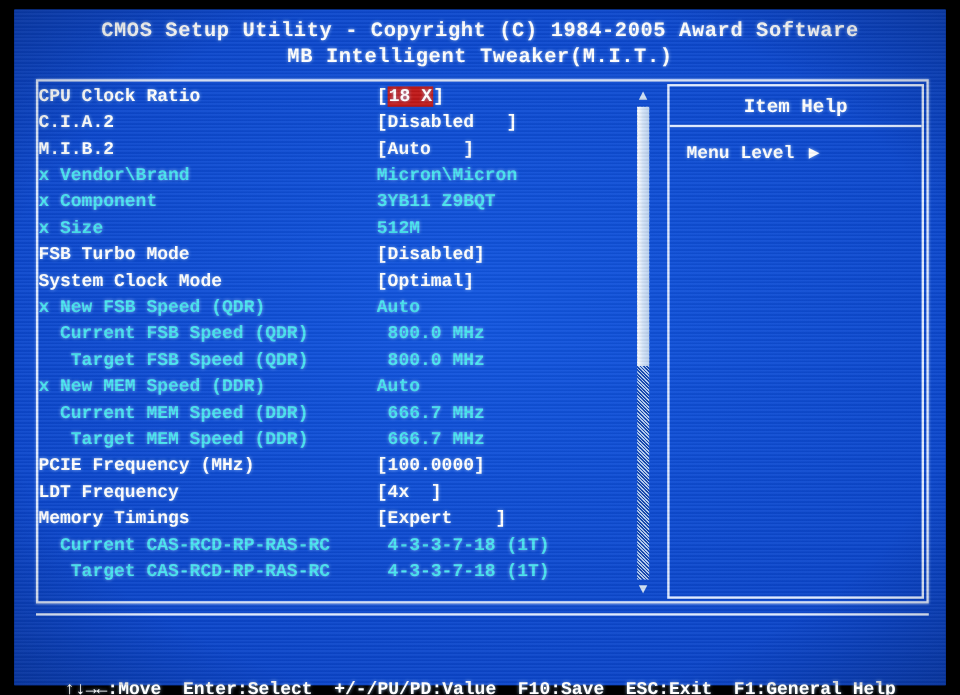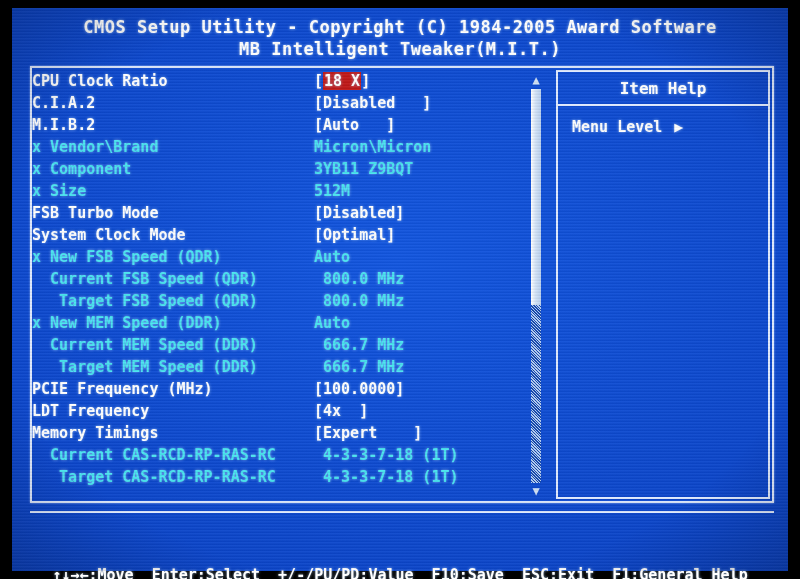--- a/index.html
+++ b/index.html
@@ -6,20 +6,21 @@
   html, body {
     width: 800px; height: 579px;
     background: #000;
     font-family: "DejaVu Sans Mono", monospace;
     overflow: hidden;
   }
   #screen {
     position: relative;
     width: 800px; height: 579px;
     background: #000;
+    font-family: Liberation Mono, monospace;
   }
   
   #crt {
     position: absolute;
     left: 12px; top: 8px;
     width: 776px; height: 563px;
     background: #0b44c8;
     background-image:
       radial-gradient(ellipse 120% 110% at 50% 45%, #1256e0 0%, #0b44c8 55%, #0837a8 100%);
   }

